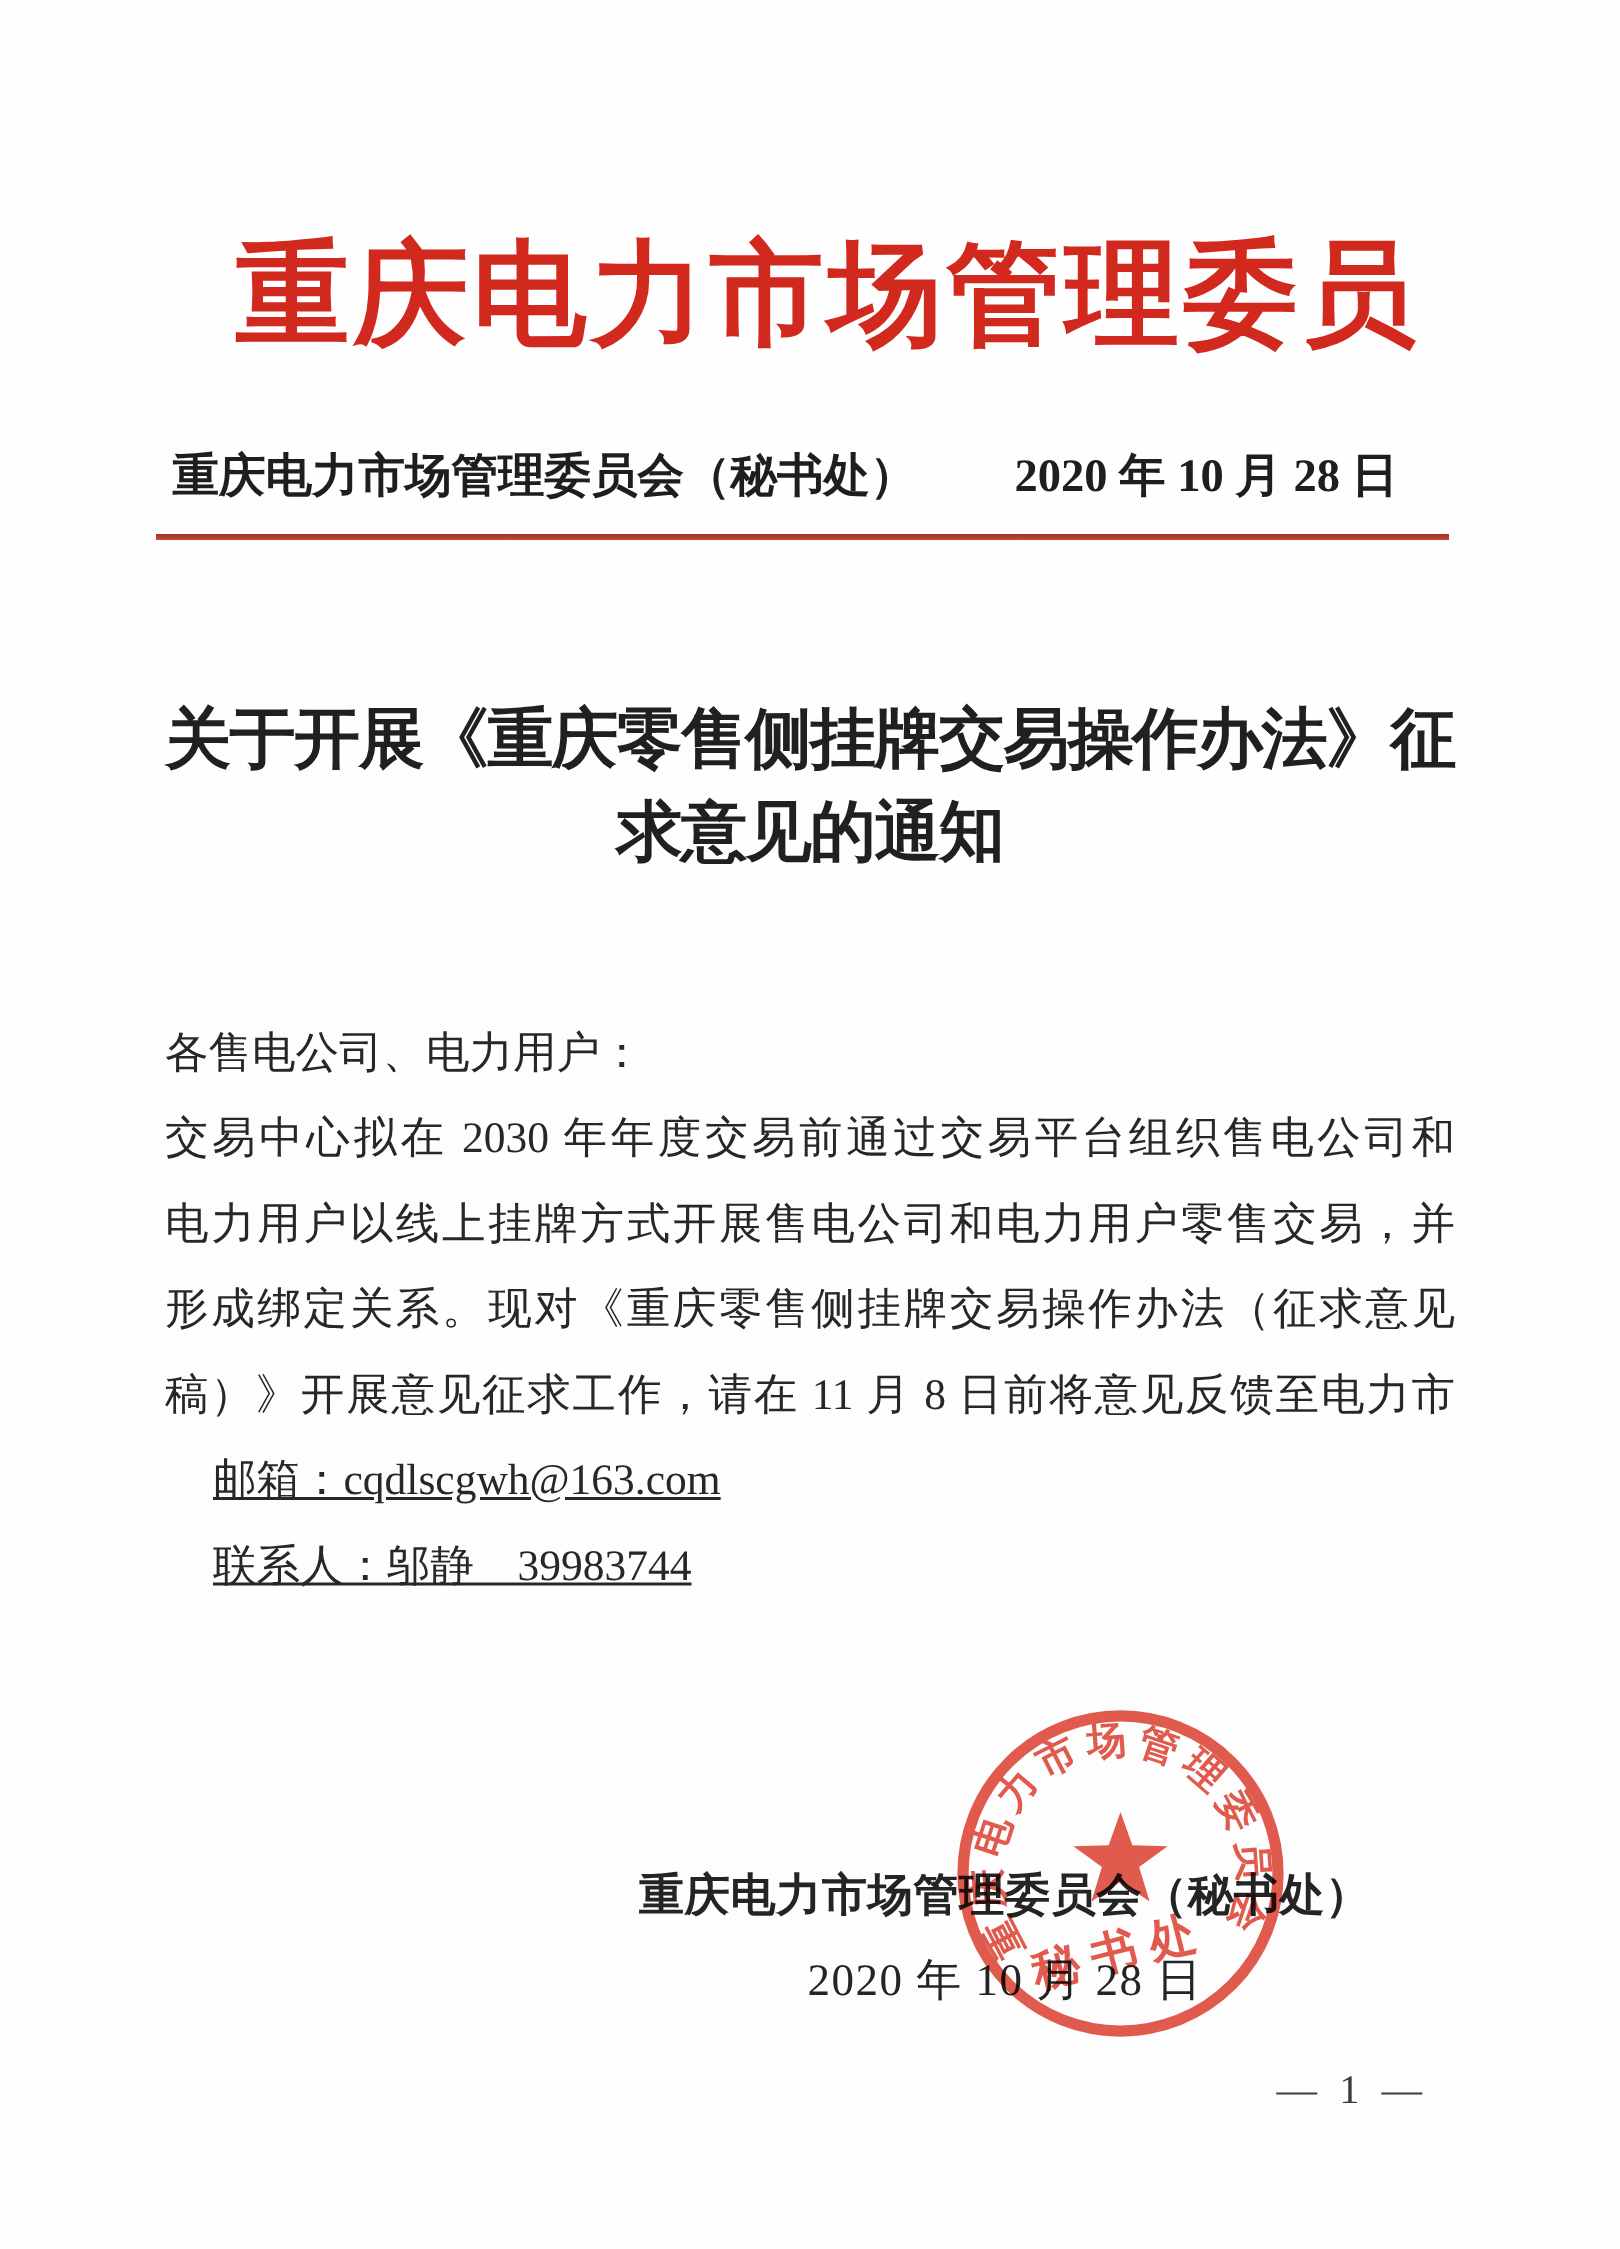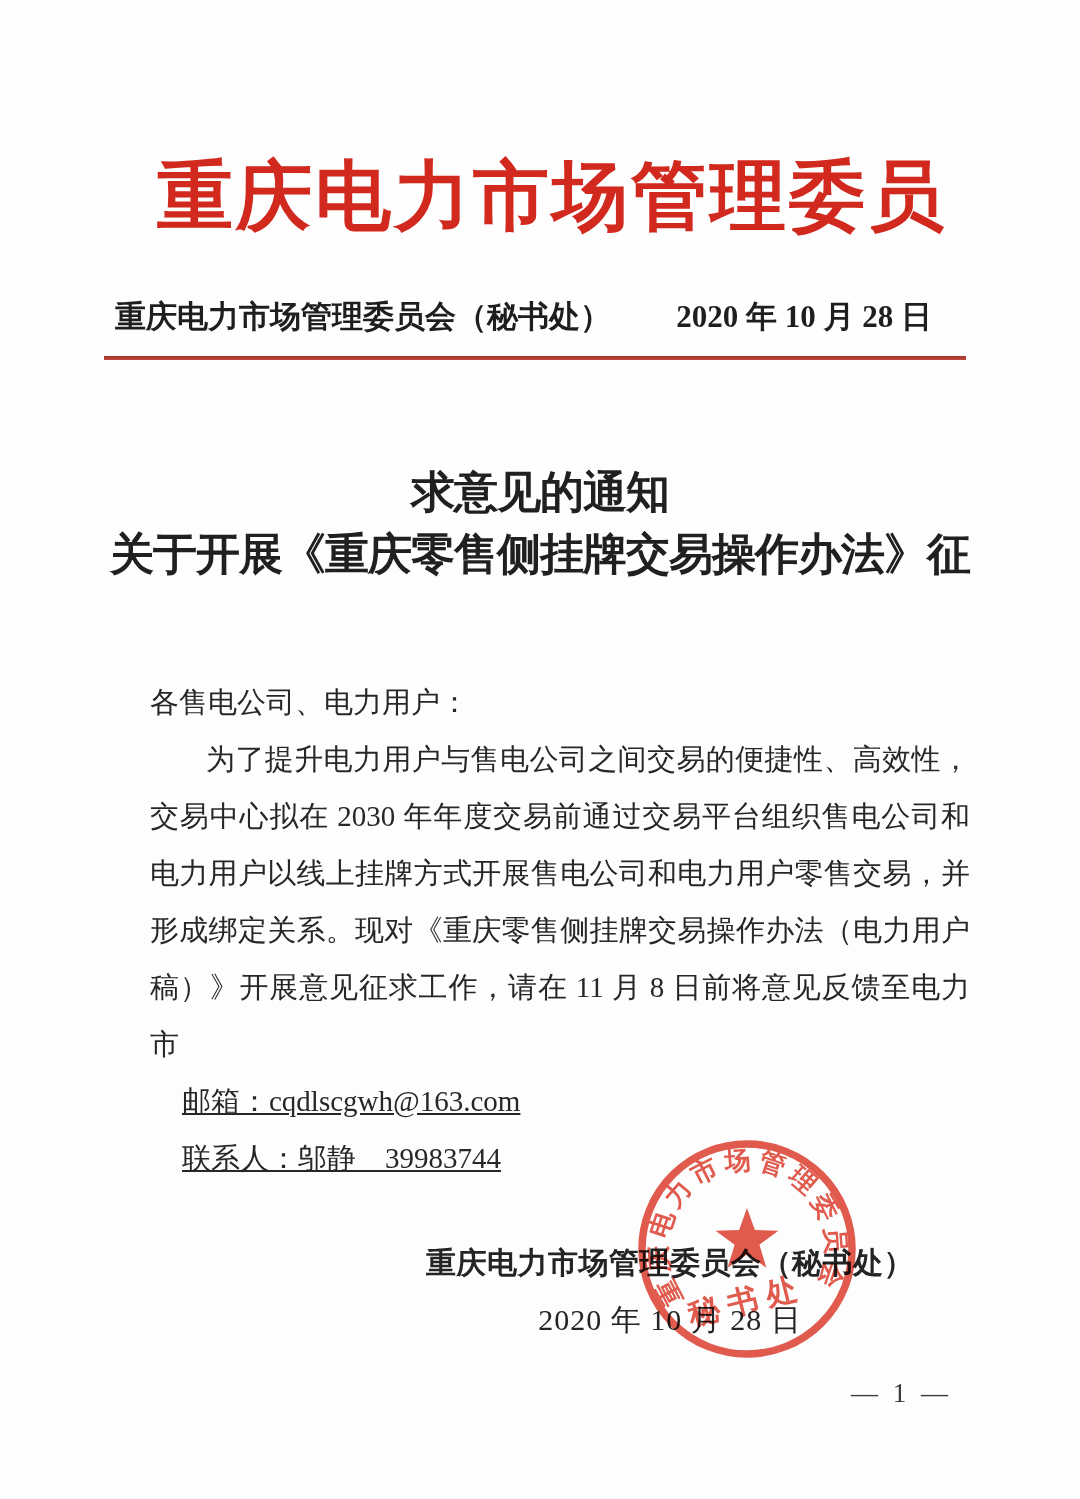--- a/index.html
+++ b/index.html
@@ -59,21 +59,21 @@
 
   
   .body-block {
     position: absolute;
     top: 674px; left: 110px;
     width: 860px;
     font-size: 29px;
     line-height: 57px;
     color: #272727;
   }
-  .bline { min-height: 57px; margin-left: 40px; }
+  .bline { min-height: 57px; }
   .fill { text-align: justify; text-align-last: justify; }
   .indent1 { text-indent: 32px; text-decoration: underline; }
   .indent2 { text-indent: 56px; }
 
   
   .signature {
     position: absolute;
     top: 1243px; right: 166px;
     text-align: center;
     font-size: 30px;
@@ -111,30 +111,29 @@
   <div class="letterhead-title">重庆电力市场管理委员</div>
 
   <div class="issuer-row">
     <span>重庆电力市场管理委员会（秘书处）</span>
     <span>2020 年 10 月 28 日</span>
   </div>
 
   <div class="red-rule"></div>
 
   <div class="doc-title">
+    <div>关于开展《重庆零售侧挂牌交易操作办法》征</div>
     <div>求意见的通知</div>
-    <div>关于开展《重庆零售侧挂牌交易操作办法》征</div>
   </div>
 
   <div class="body-block">
     <div class="bline">各售电公司、电力用户：</div>
-    <div class="bline indent2 fill">为了提升电力用户与售电公司之间交易的便捷性、高效性，</div>
     <div class="bline fill">交易中心拟在 2030 年年度交易前通过交易平台组织售电公司和</div>
     <div class="bline fill">电力用户以线上挂牌方式开展售电公司和电力用户零售交易，并</div>
-    <div class="bline fill">形成绑定关系。现对《重庆零售侧挂牌交易操作办法（电力用户</div>
+    <div class="bline fill">形成绑定关系。现对《重庆零售侧挂牌交易操作办法（征求意见</div>
     <div class="bline fill">稿）》开展意见征求工作，请在 11 月 8 日前将意见反馈至电力市</div>
     <div class="bline indent1">邮箱：cqdlscgwh@163.com</div>
     <div class="bline indent1">联系人：邬静　39983744</div>
   </div>
 
   <div class="signature">
     <div class="sig-org">重庆电力市场管理委员会（秘书处）</div>
     <div class="sig-date">2020 年 10 月 28 日</div>
   </div>
 

